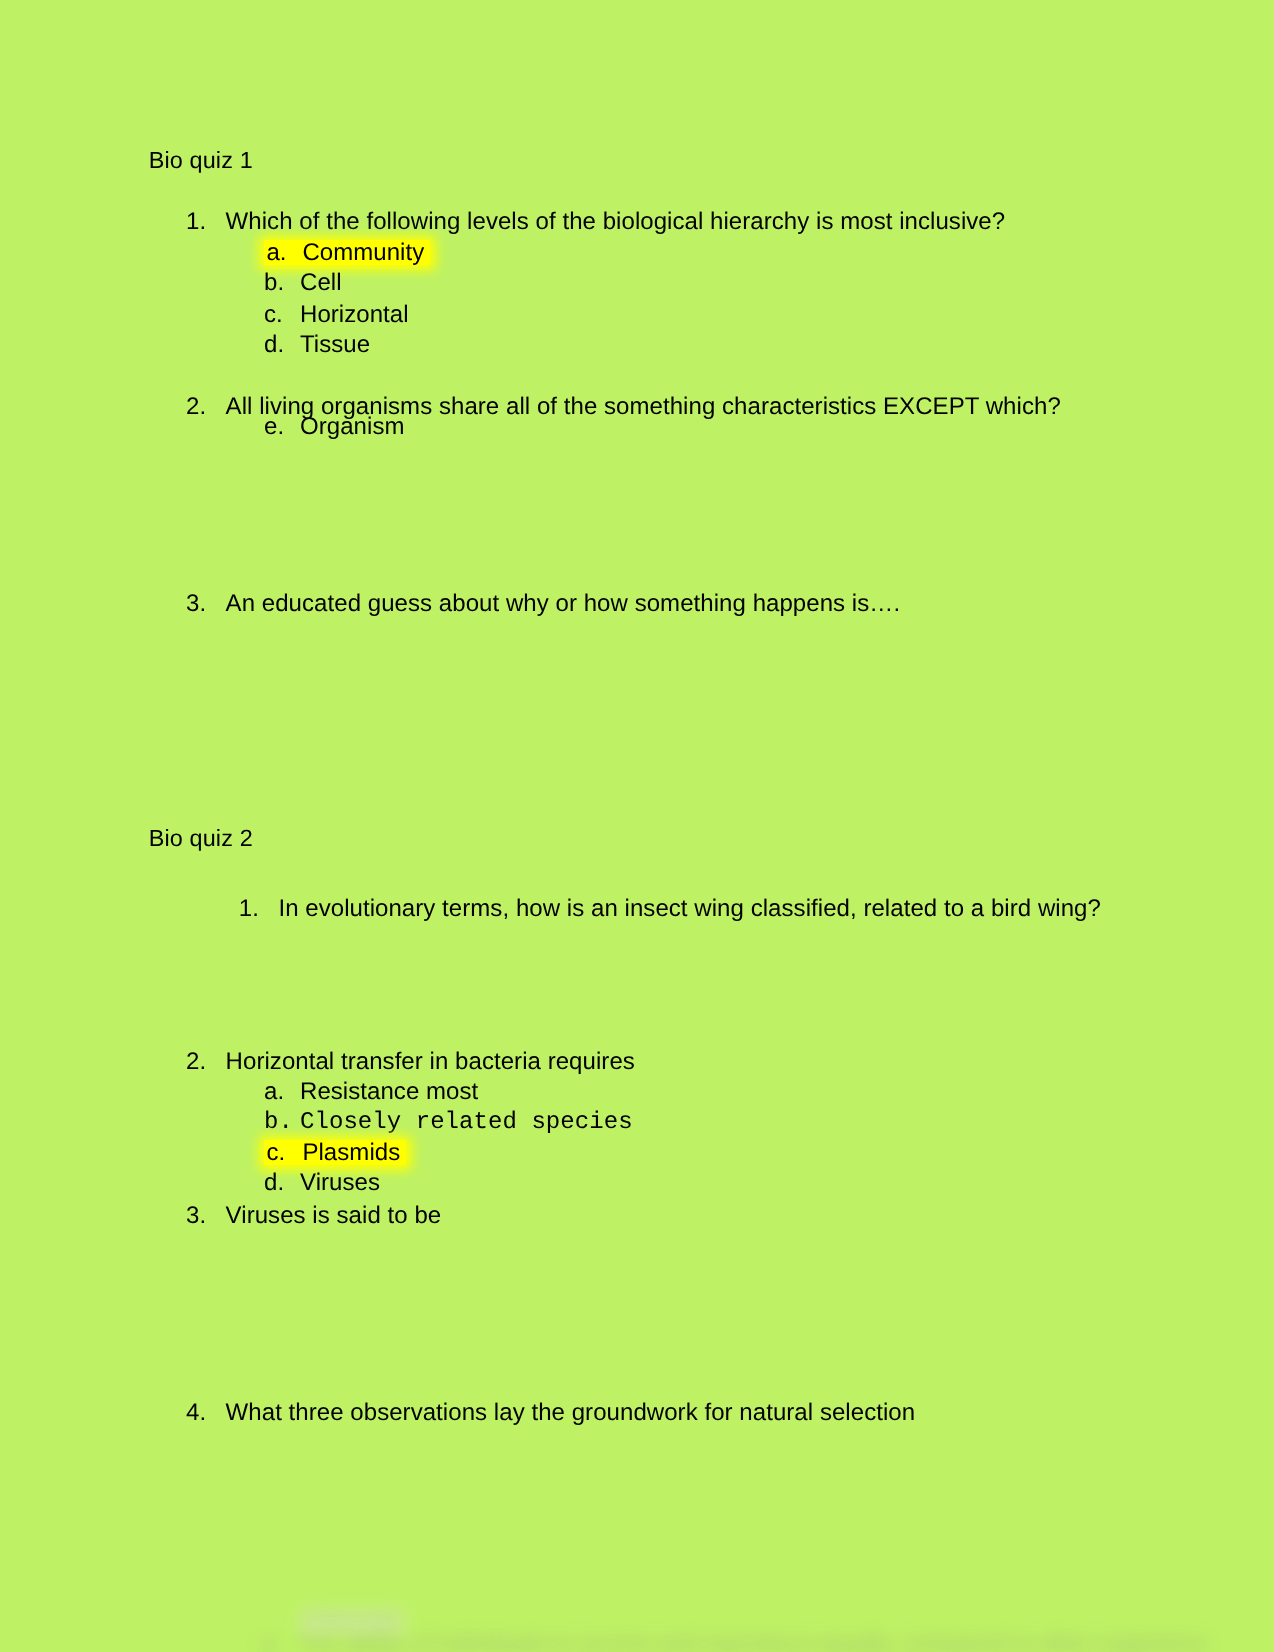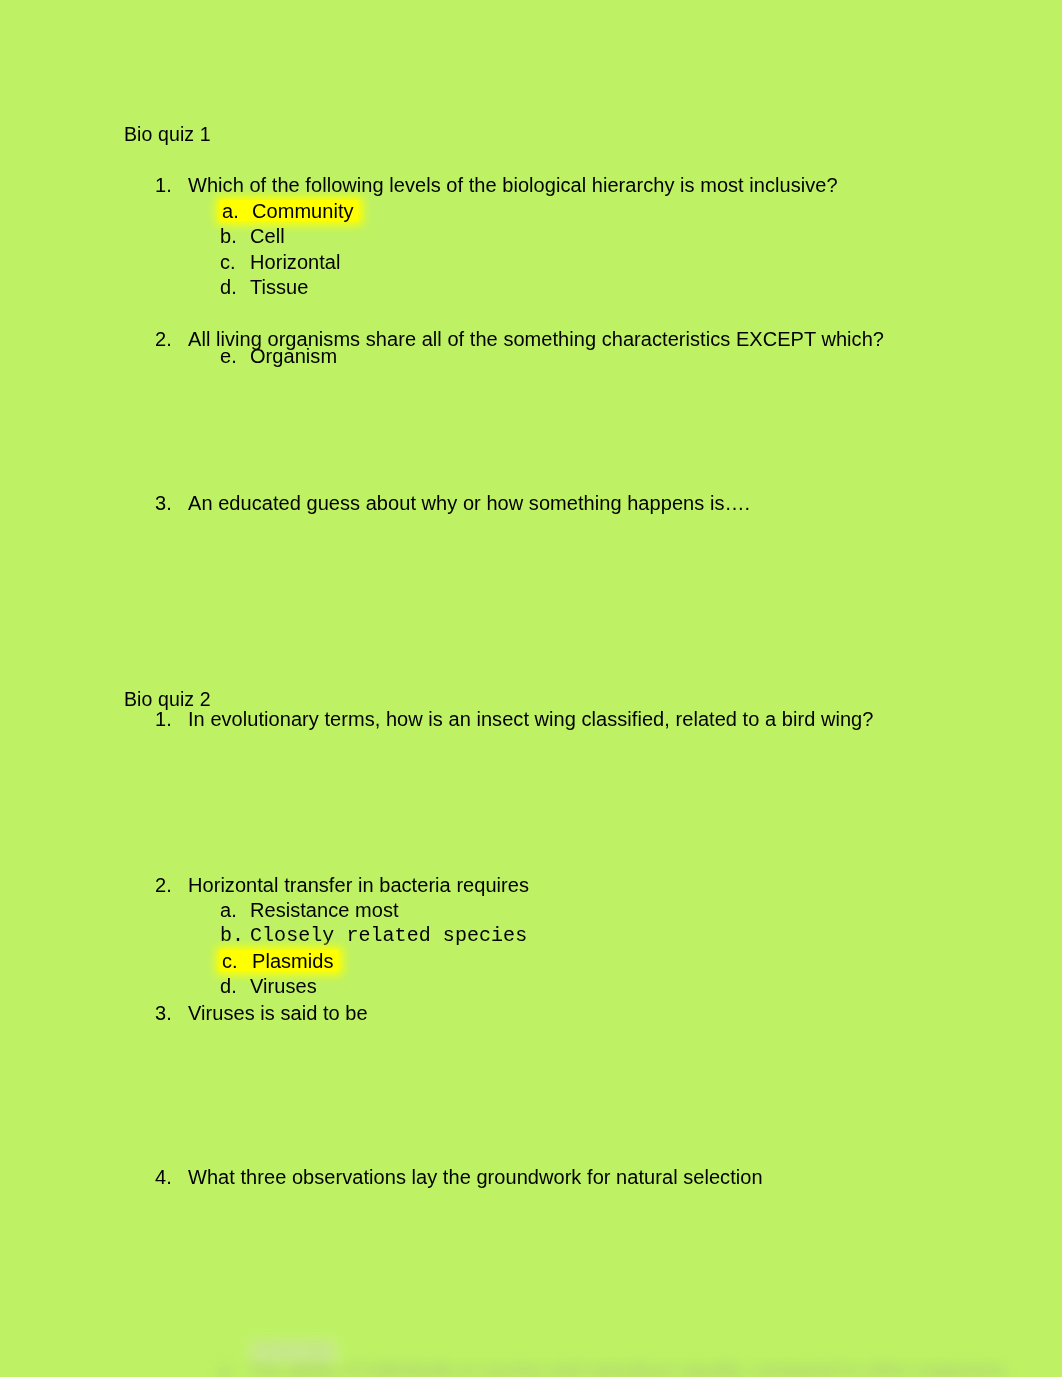--- a/index.html
+++ b/index.html
@@ -143,21 +143,21 @@
       <div class="section-title" style="top: 122px;">Bio quiz 1</div>
       <div class="q-row" style="top: 173px;"><span class="q-num">1.</span><span>Which of the following levels of the biological hierarchy is most inclusive?</span></div>
       <div class="a-row" style="top: 199px;"><span class="hl"><span><span class="a-let">a.</span><span>Community</span></span></span></div>
       <div class="a-row" style="top: 224px;"><span class="a-let">b.</span><span>Cell</span></div>
       <div class="a-row" style="top: 250px;"><span class="a-let">c.</span><span>Horizontal</span></div>
       <div class="a-row" style="top: 275px;"><span class="a-let">d.</span><span>Tissue</span></div>
       <div class="a-row" style="top: 300px; margin-top: 44px;"><span class="a-let">e.</span><span>Organism</span></div>
       <div class="q-row" style="top: 327px;"><span class="q-num">2.</span><span>All living organisms share all of the something characteristics EXCEPT which?</span></div>
       <div class="q-row" style="top: 491px;"><span class="q-num">3.</span><span>An educated guess about why or how something happens is….</span></div>
       <div class="section-title" style="top: 687px;">Bio quiz 2</div>
-      <div class="q-row" style="top: 707px;"><span class="q-num">1.</span><span>In evolutionary terms, how is an insect wing classified, related to a bird wing?</span></div>
+      <div class="q-row" style="top: 745px; margin-left: 44px;"><span class="q-num">1.</span><span>In evolutionary terms, how is an insect wing classified, related to a bird wing?</span></div>
       <div class="q-row" style="top: 873px;"><span class="q-num">2.</span><span>Horizontal transfer in bacteria requires</span></div>
       <div class="a-row" style="top: 898px;"><span class="a-let">a.</span><span>Resistance most</span></div>
       <div class="a-row" style="top: 924px; font-family: Liberation Mono, monospace;"><span class="a-let">b.</span><span>Closely related species</span></div>
       <div class="a-row" style="top: 949px;"><span class="hl"><span><span class="a-let">c.</span><span>Plasmids</span></span></span></div>
       <div class="a-row" style="top: 974px;"><span class="a-let">d.</span><span>Viruses</span></div>
       <div class="q-row" style="top: 1001px;"><span class="q-num">3.</span><span>Viruses is said to be</span></div>
       <div class="q-row" style="top: 1165px;"><span class="q-num">4.</span><span>What three observations lay the groundwork for natural selection</span></div>
     </div>
 
   <div id="blurred-footer">

